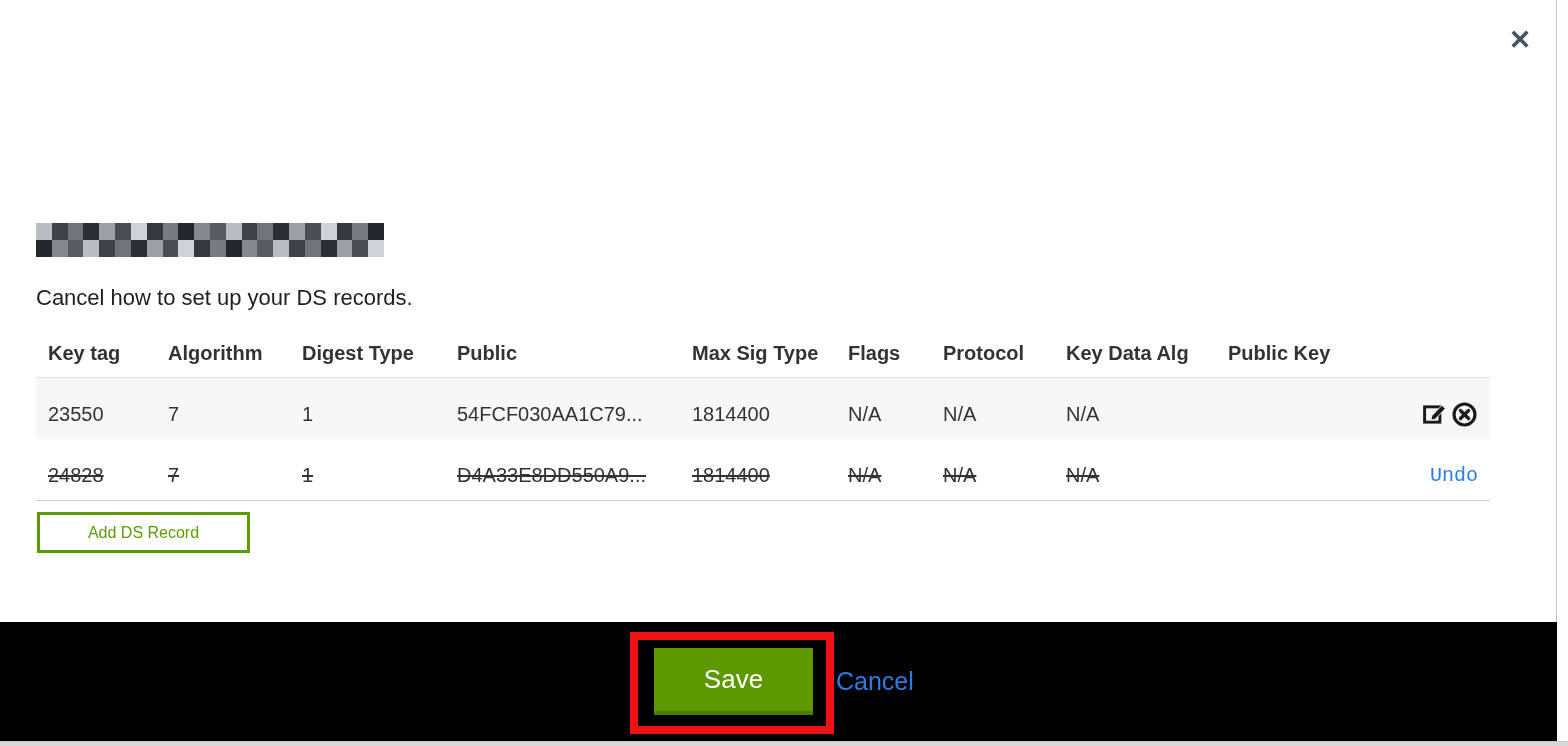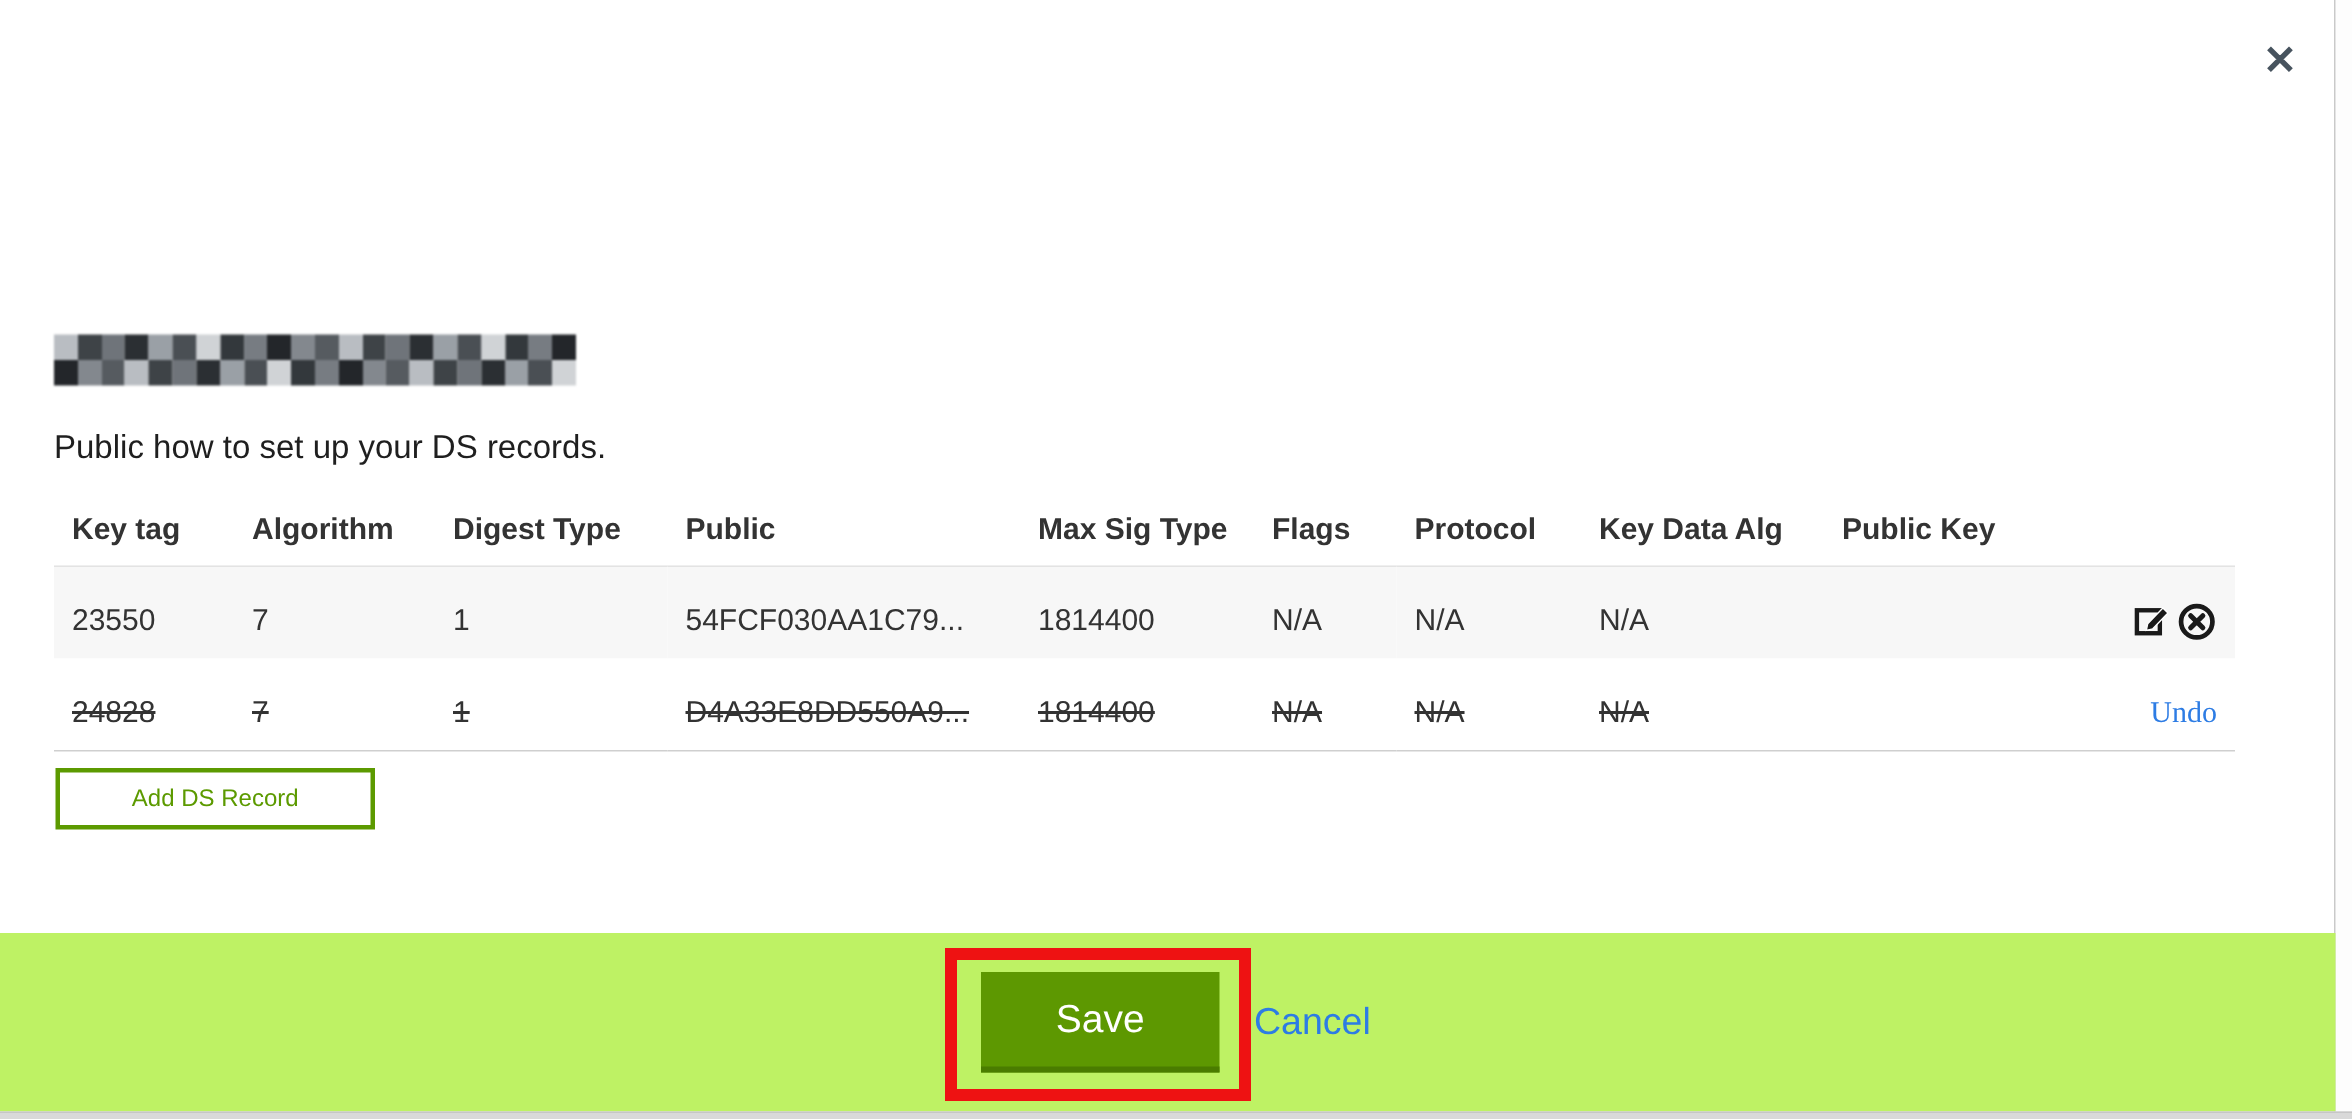--- a/index.html
+++ b/index.html
@@ -25,26 +25,26 @@
   tr.row-normal { background:#f7f7f7; border-top:1px solid #e3e3e3; }
   tr.row-normal td { height:62px; }
   tr.row-deleted { background:#ffffff; border-bottom:1px solid #cfcfcf; }
   tr.row-deleted td { height:61px; }
   tr.row-deleted .cell-text { text-decoration:line-through; }
   .actions-cell { display:flex; justify-content:flex-end; align-items:center;
     gap:2px; padding-right:12px; }
   .icon-btn { background:none; border:none; cursor:pointer; width:28px; height:28px;
     display:flex; align-items:center; justify-content:center; padding:0; }
   .undo-link { background:none; border:none; font-size:20px; color:#2d7ce4;
-    cursor:pointer; font-family:Liberation Serif, serif; }
+    cursor:pointer; font-family:Liberation Mono, monospace; }
   .add-ds-btn { position:absolute; left:37px; top:512px; width:213px; height:41px;
     background:#ffffff; border:3px solid #5c9a00; color:#5c9a00; font-size:16px;
     cursor:pointer; font-family:inherit; }
   .footer { position:absolute; left:0; top:622px; width:1557px; height:119px;
-    background:#bef264; }
+    background:#000000; }
   .annotation-box { position:absolute; left:630px; top:10px; width:204px; height:102px;
     border:8px solid #ee1212; background:transparent; }
   .save-btn { position:absolute; left:16px; top:8px; width:159px; height:67px;
     background:#5d9801; border:none; border-bottom:4px solid #4a7c00; color:#ffffff;
     font-size:26px; cursor:pointer; font-family:inherit; }
   .cancel-link { position:absolute; left:836px; top:45px; background:none; border:none;
     font-size:25px; color:#2d7ce4; cursor:pointer; font-family:inherit; }
   .bottom-strip { position:absolute; left:0; top:741px; width:1568px; height:5px;
     background:#d9d9d9; border-top:1px solid #c6c6c6; }
 </style>
@@ -96,21 +96,21 @@
       <div style="background: rgb(86, 91, 96);"></div>
       <div style="background: rgb(185, 189, 194);"></div>
       <div style="background: rgb(62, 67, 71);"></div>
       <div style="background: rgb(111, 116, 122);"></div>
       <div style="background: rgb(43, 47, 51);"></div>
       <div style="background: rgb(154, 160, 166);"></div>
       <div style="background: rgb(74, 79, 84);"></div>
       <div style="background: rgb(208, 211, 214);"></div>
     </div>
 
-  <div class="instruction">Public how to set up your DS records.</div>
+  <div class="instruction">Cancel how to set up your DS records.</div>
 
   <table class="ds-table">
     <colgroup>
       <col style="width:120px">
         <col style="width:134px">
         <col style="width:155px">
       <col style="width:235px">
         <col style="width:156px">
         <col style="width:95px">
       <col style="width:123px">

